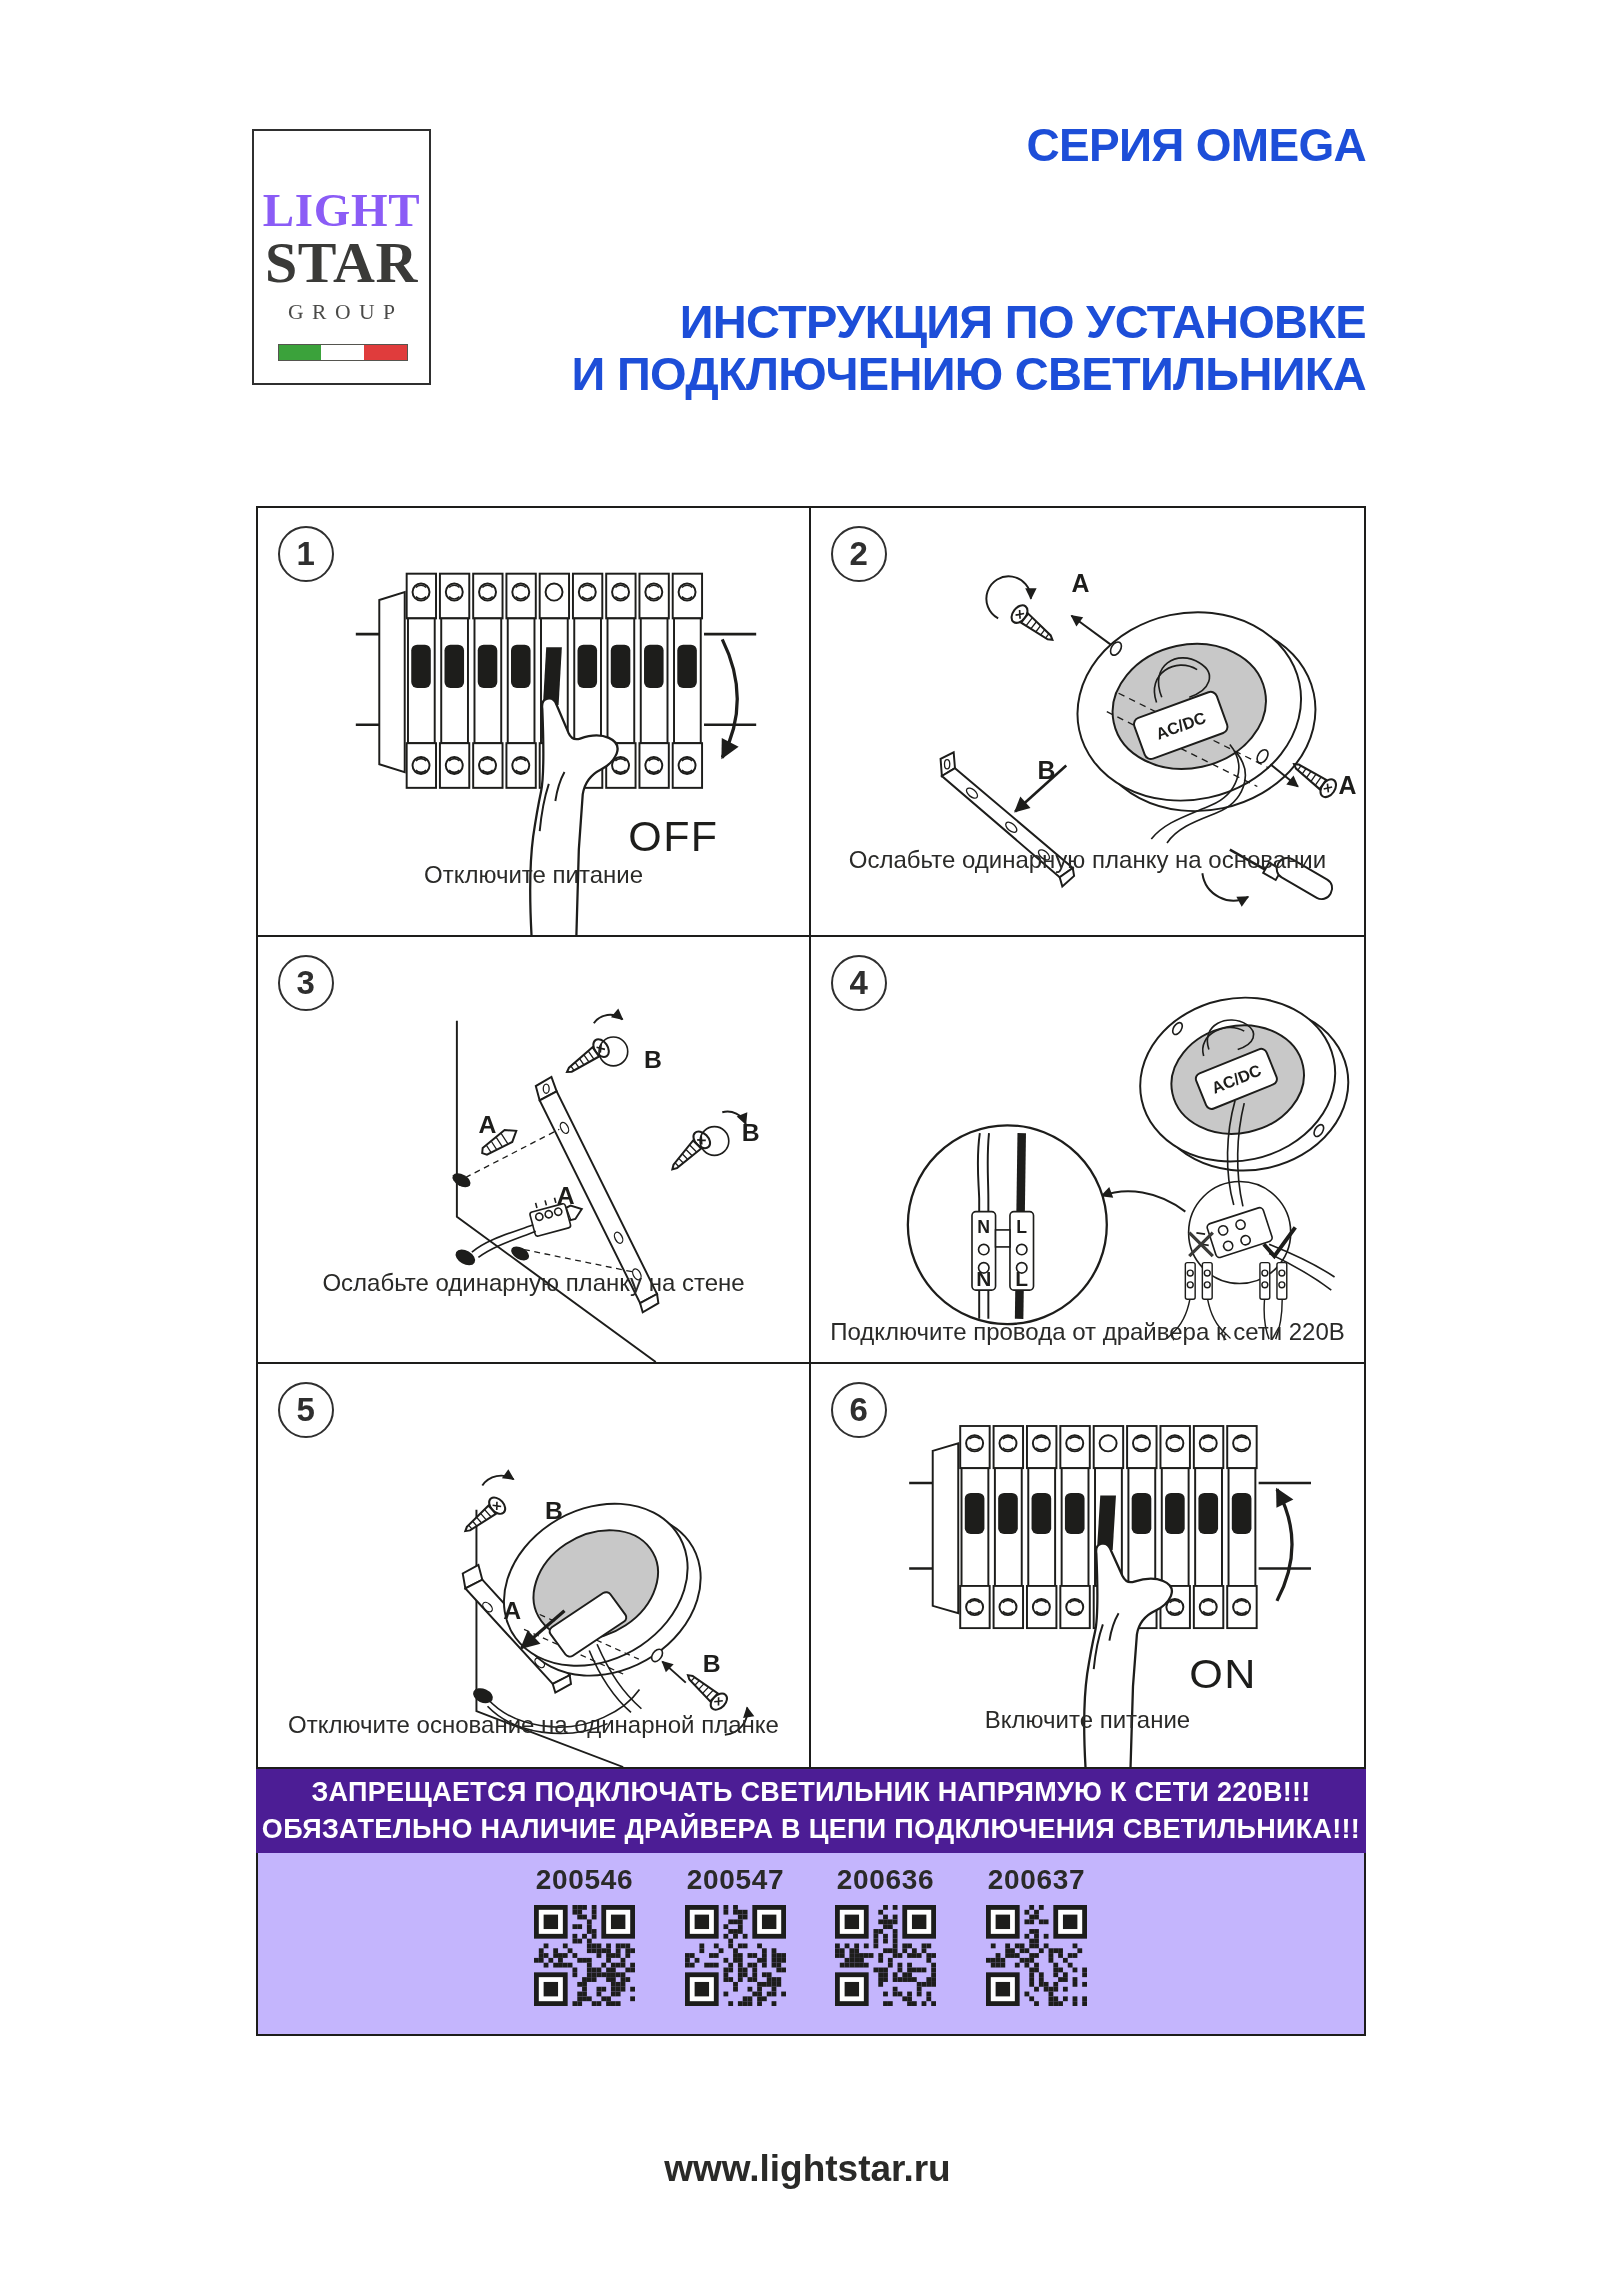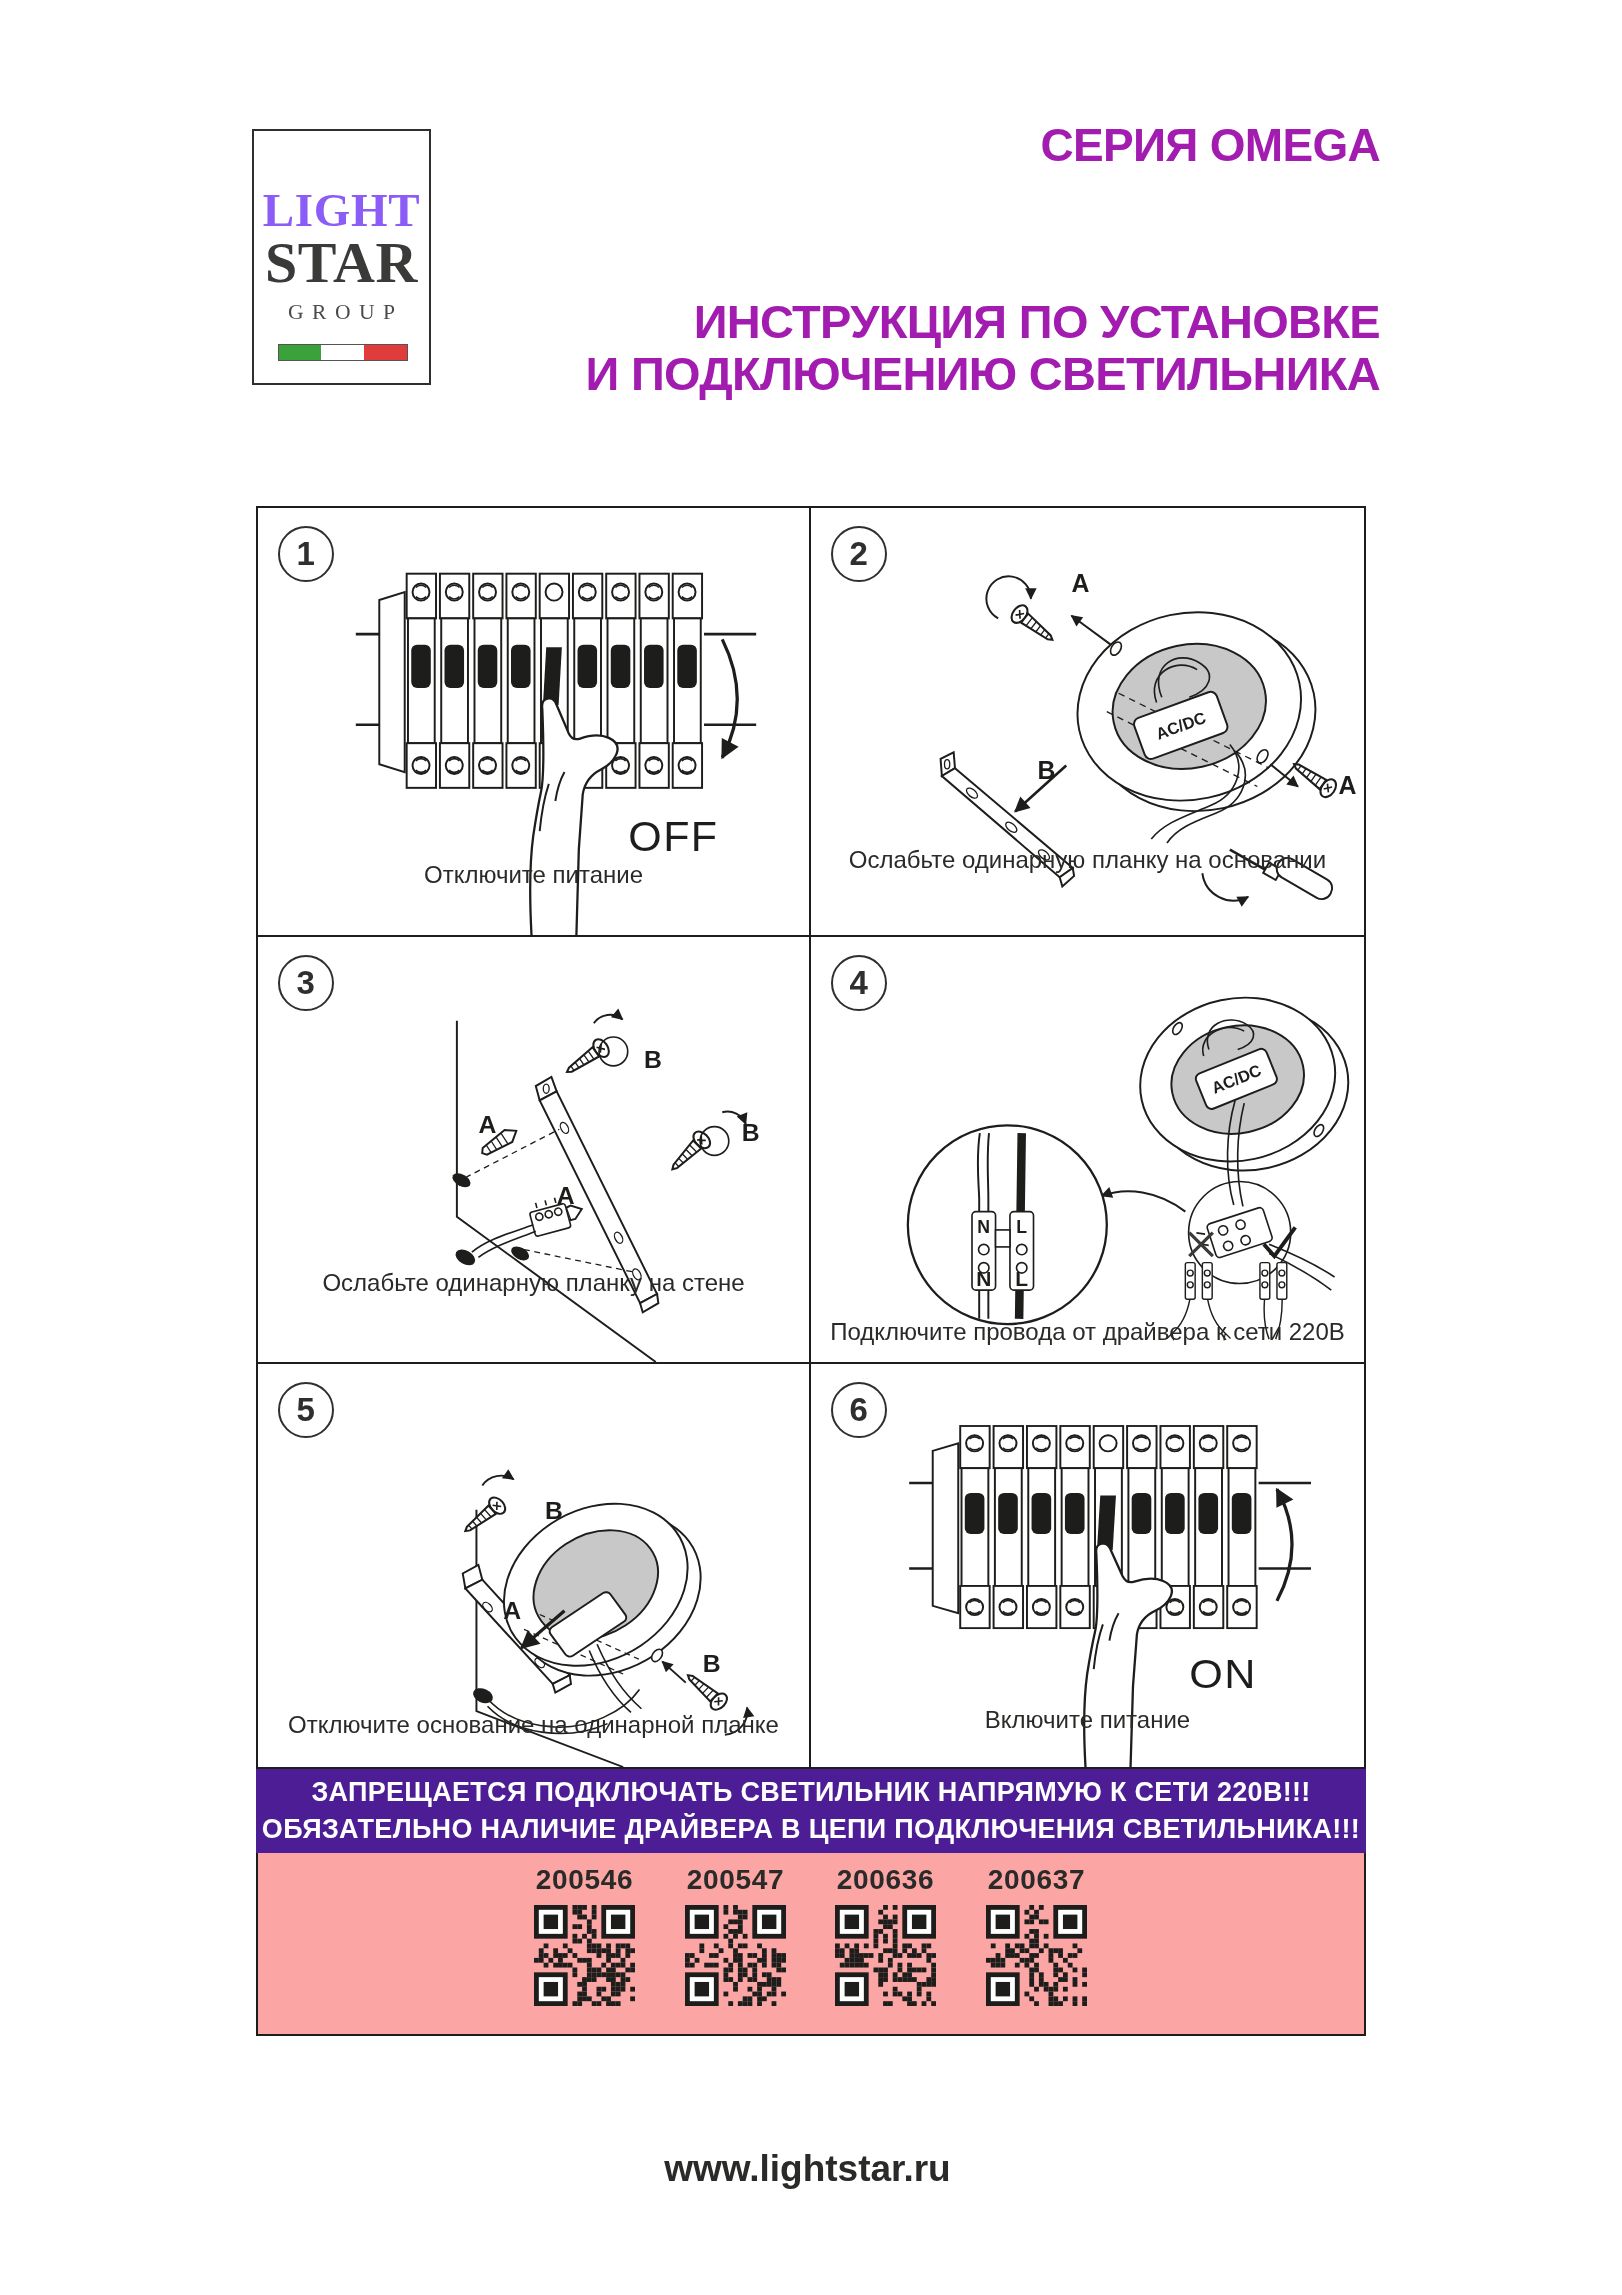--- a/index.html
+++ b/index.html
@@ -13,22 +13,22 @@
               font-size:47px;line-height:48px;letter-spacing:0.7px;color:#8b5cf6;}
   .logo-star{font-family:"Liberation Serif",serif;font-weight:700;font-size:58px;
              line-height:58px;letter-spacing:0.7px;color:#3a3a38;}
   .logo-group{margin-top:7.9px;font-size:21.6px;letter-spacing:8.5px;text-indent:8.5px;
               color:#4a4a48;font-weight:400;font-family:Liberation Serif, serif;}
   .logo-flag{position:absolute;left:23.6px;bottom:22px;width:128px;height:15px;
              border:1.3px solid #55554f;display:flex;}
   .logo-flag span{flex:1;}
 
   
-  .h-line{position:absolute;right:243px;text-align:right;font-weight:700;
-          letter-spacing:-0.7px;white-space:nowrap;color:#a21caf;}
+  .h-line{position:absolute;right:257px;text-align:right;font-weight:700;
+          letter-spacing:-0.7px;white-space:nowrap;color:#1d4ed8;}
   .h-series{top:118px;font-size:46px;}
   .h-articles{top:183px;font-size:46px;}
   .h-instr1{top:294px;font-size:47px;}
   .h-instr2{top:346px;font-size:47px;}
 
   
   .grid{position:absolute;left:256px;top:506px;width:1110px;height:1263px;
         border:2px solid #1d1d1b;box-sizing:border-box;}
   .cell{position:absolute;box-sizing:border-box;background:#fff;}
   .cell svg{position:absolute;left:0;top:0;width:100%;height:100%;}
@@ -43,21 +43,21 @@
                font-size:33px;font-weight:700;color:#2f2f2f;background:#fff;z-index:2;}
   .caption{position:absolute;left:0;right:0;text-align:center;font-size:24px;font-weight:400;
            color:#2a2a28;letter-spacing:0;}
 
   
   .banner{position:absolute;left:256px;top:1769px;width:1110px;height:84px;background:#4c1d95;
           display:flex;flex-direction:column;justify-content:center;text-align:center;}
   .banner div{color:#ffffff;font-size:27px;font-weight:700;line-height:37px;letter-spacing:0.3px;}
 
   
-  .qr-section{position:absolute;left:256px;top:1853px;width:1110px;height:183px;background:#fca5a5;
+  .qr-section{position:absolute;left:256px;top:1853px;width:1110px;height:183px;background:#c4b5fd;
               border:2px solid #1d1d1b;border-top:none;box-sizing:border-box;}
   .product{position:absolute;width:105px;text-align:center;}
   .p1{left:274px;} .p2{left:425px;} .p3{left:575px;} .p4{left:726px;}
   .product .code{margin-top:10.5px;font-size:28px;font-weight:700;letter-spacing:0.7px;color:#2a2a28;}
   .product .qr{margin:9.2px auto 0 auto;width:101px;height:101px;}
 
   
   .footer{position:absolute;left:0;right:8px;top:2148px;text-align:center;
           font-size:37px;font-weight:700;color:#2a2a28;}
 

